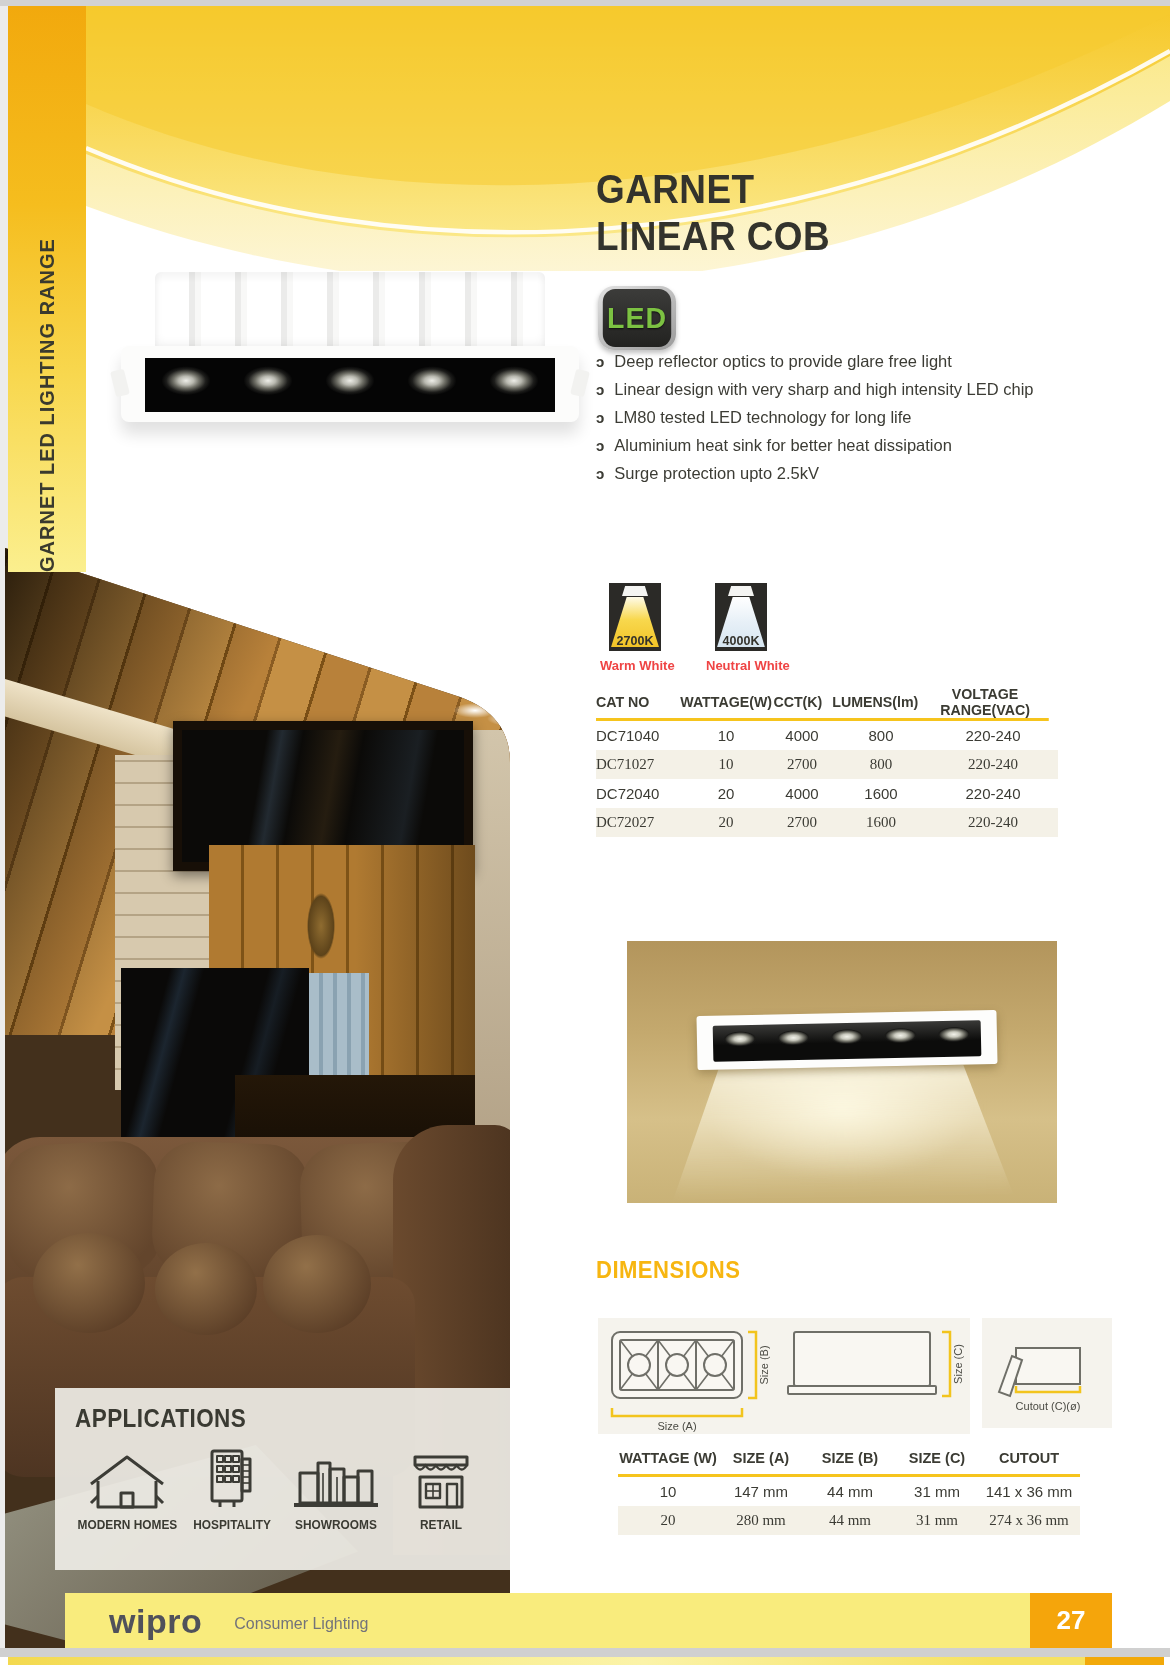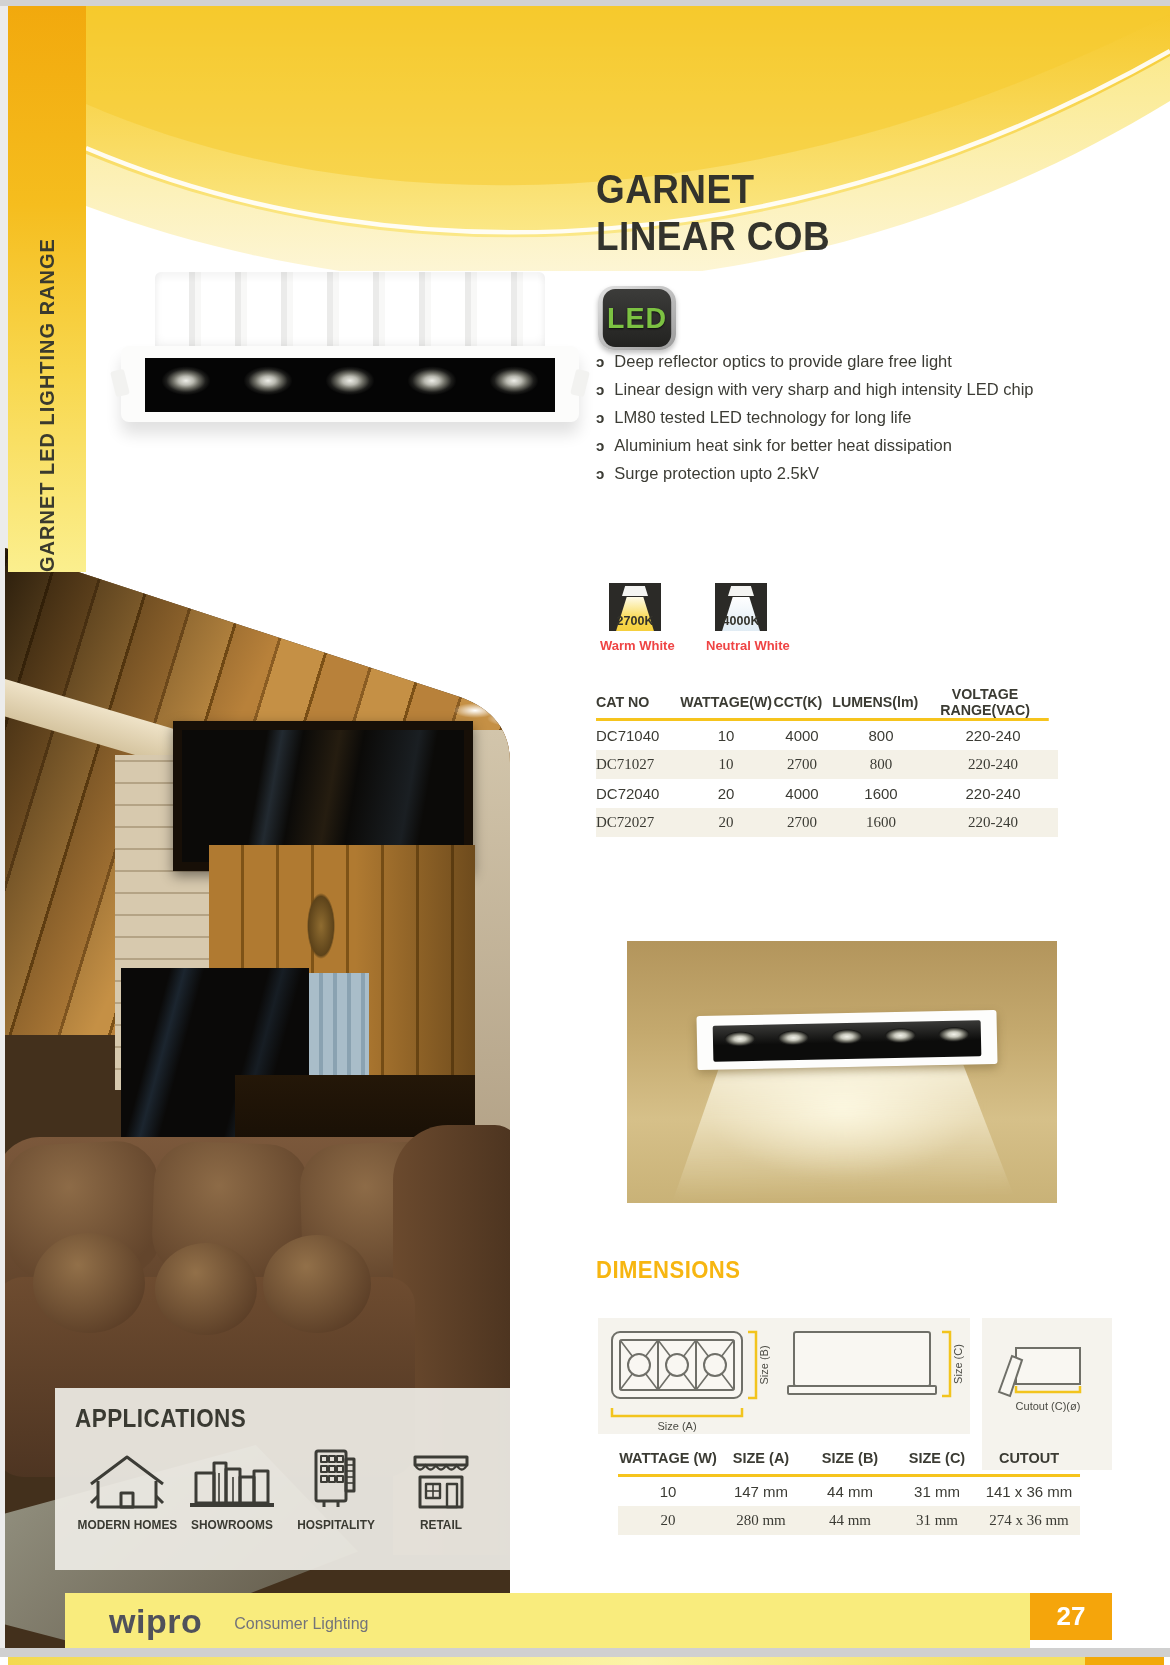--- a/index.html
+++ b/index.html
@@ -50,21 +50,21 @@
      text-shadow:0 1px 2px rgba(0,0,0,.7);transform:scaleX(.95);}
 
   
   .features{left:596px;top:352px;width:486px;}
   .feature{display:flex;align-items:flex-start;margin-bottom:9px;font-size:16.5px;color:#3c3c35;}
   .bullet{font-weight:bold;font-size:15px;margin:1px 10px 0 0;color:#3c3c35;}
 
   
   .cct{left:600px;top:583px;display:flex;gap:36px;}
   .cct-item{width:70px;text-align:center;}
-  .cct-box{position:relative;width:52px;height:48px;margin:0 auto;background:#2b2a27;overflow:hidden;}
+  .cct-box{position:relative;width:52px;height:68px;margin:0 auto;background:#2b2a27;overflow:hidden;}
   .cct-lamp{position:absolute;left:50%;top:3px;transform:translateX(-50%);width:26px;height:10px;
      background:#f4f4f2;clip-path:polygon(12% 0,88% 0,100% 100%,0 100%);}
   .cct-lamp::after{content:"";position:absolute;left:3px;top:10px;width:20px;height:3px;background:#dcdcda;}
   .cct-beam{position:absolute;left:0;top:14px;width:100%;height:50px;
      clip-path:polygon(34% 0,66% 0,96% 100%,4% 100%);}
   .beam-warm{background:linear-gradient(180deg,#fefbe9 0%,#f8d84e 45%,#f2c427 100%);}
   .beam-neutral{background:linear-gradient(180deg,#ffffff 0%,#e7f0f7 50%,#d6e5f0 100%);}
   .cct-k{position:absolute;left:0;bottom:3px;width:100%;text-align:center;
      font-size:12.5px;font-weight:bold;color:#33322b;}
   .cct-label{margin-top:7px;font-size:13px;font-weight:bold;color:#ef4444;white-space:nowrap;}
@@ -92,21 +92,21 @@
      #f2f2ea 0%,#c9c9be 24%,#77776d 42%,#1a1a18 62%,transparent 70%);}
   .render-beam{position:absolute;left:45px;top:126px;width:340px;height:130px;
      background:linear-gradient(180deg,rgba(255,252,235,.8),rgba(255,252,235,0));
      clip-path:polygon(14% 0,86% 0,100% 100%,0 100%);filter:blur(5px);transform:rotate(-1deg);}
 
   
   .dim-title{left:596px;top:1256px;font-size:24px;font-weight:bold;color:#f7b611;
      letter-spacing:.5px;transform:scaleX(.92);transform-origin:left;}
   .dim-panel{background:#f5f3ed;}
   .dim-panel1{left:598px;top:1318px;width:372px;height:116px;}
-  .dim-panel2{left:982px;top:1318px;width:130px;height:152px;}
+  .dim-panel2{left:982px;top:1318px;width:130px;height:110px;}
 
   .dim-table{left:618px;top:1442px;width:462px;font-size:15px;}
   .dtrow{display:grid;grid-template-columns:100px 86px 92px 82px 102px;align-items:center;height:29px;}
   .dtrow span{text-align:center;}
   .dim-table .thead{height:32px;font-size:14.5px;font-weight:bold;color:#3b3b33;
      border-bottom:3px solid #f6c41d;}
 
   
   .photo{left:5px;top:545px;width:515px;height:1103px;z-index:1;
      clip-path:path("M0 3 L455 152 Q505 170 505 218 L505 1103 L0 1103 Z");background:#43301c;}
@@ -164,21 +164,21 @@
   .app-item{width:104px;text-align:center;}
   .app-icon{height:64px;display:flex;align-items:flex-end;justify-content:center;}
   .app-label{margin-top:7px;font-size:12.5px;font-weight:bold;color:#3a3a32;white-space:nowrap;
      transform:scaleX(.95);}
 
   
   .footer-bar{left:65px;top:1593px;width:965px;height:55px;background:#f9ec7d;z-index:8;
      display:flex;align-items:center;padding-left:44px;box-sizing:border-box;}
   .brand{font-size:34px;font-weight:bold;color:#50515b;letter-spacing:.5px;line-height:1;}
   .division{margin-left:32px;font-size:16px;color:#73737a;padding-top:6px;}
-  .pagenum{left:1030px;top:1593px;width:82px;height:47px;background:#f5a50b;z-index:8;
+  .pagenum{left:1030px;top:1593px;width:82px;height:55px;background:#f5a50b;z-index:8;
      display:flex;align-items:center;justify-content:center;
      color:#ffffff;font-size:26px;font-weight:bold;}
 
   svg text{font-family:"Liberation Sans",sans-serif;}
 </style>
 </head>
 <body>
 
 <div class="page">
 
@@ -422,35 +422,20 @@
         <div class="app-item">
           <div class="app-icon">
             <svg width="84" height="60" viewBox="0 0 84 60" fill="none" stroke="#3c3c36" stroke-width="3" stroke-linejoin="round">
               <path d="M6 33 L42 6 L78 33"></path>
               <path d="M13 30 V56 H71 V30"></path>
               <path d="M13 45 L6 52 M71 45 L78 52"></path>
               <rect x="36" y="42" width="12" height="14"></rect>
             </svg>
           </div>
           <div class="app-label">MODERN HOMES</div>
-        </div>
-        <div class="app-item">
-          <div class="app-icon">
-            <svg width="88" height="60" viewBox="0 0 88 60" fill="none" stroke="#3c3c36" stroke-width="3" stroke-linejoin="round">
-              <rect x="8" y="22" width="18" height="30"></rect>
-              <rect x="26" y="12" width="12" height="40"></rect>
-              <rect x="38" y="18" width="14" height="34"></rect>
-              <rect x="52" y="26" width="14" height="26"></rect>
-              <rect x="66" y="20" width="14" height="32"></rect>
-              <line x1="2" y1="54" x2="86" y2="54" stroke-width="4"></line>
-              <line x1="31" y1="22" x2="31" y2="52" stroke-width="1.6"></line>
-              <line x1="45" y1="26" x2="45" y2="52" stroke-width="1.6"></line>
-            </svg>
-          </div>
-          <div class="app-label">SHOWROOMS</div>
         </div>
         <div class="app-item">
           <div class="app-icon">
             <svg width="52" height="64" viewBox="0 0 52 64" fill="none" stroke="#3c3c36" stroke-width="3" stroke-linejoin="round">
               <rect x="6" y="4" width="30" height="50" rx="2"></rect>
               <rect x="36" y="12" width="8" height="32"></rect>
               <line x1="36" y1="18" x2="44" y2="18" stroke-width="1.6"></line>
               <line x1="36" y1="24" x2="44" y2="24" stroke-width="1.6"></line>
               <line x1="36" y1="30" x2="44" y2="30" stroke-width="1.6"></line>
               <line x1="36" y1="36" x2="44" y2="36" stroke-width="1.6"></line>
@@ -463,20 +448,35 @@
               <rect x="11" y="29" width="6" height="6" stroke-width="2"></rect>
               <rect x="19" y="29" width="6" height="6" stroke-width="2"></rect>
               <rect x="27" y="29" width="6" height="6" stroke-width="2"></rect>
               <path d="M14 54 V60 M28 54 V60"></path>
             </svg>
           </div>
           <div class="app-label">HOSPITALITY</div>
         </div>
         <div class="app-item">
           <div class="app-icon">
+            <svg width="88" height="60" viewBox="0 0 88 60" fill="none" stroke="#3c3c36" stroke-width="3" stroke-linejoin="round">
+              <rect x="8" y="22" width="18" height="30"></rect>
+              <rect x="26" y="12" width="12" height="40"></rect>
+              <rect x="38" y="18" width="14" height="34"></rect>
+              <rect x="52" y="26" width="14" height="26"></rect>
+              <rect x="66" y="20" width="14" height="32"></rect>
+              <line x1="2" y1="54" x2="86" y2="54" stroke-width="4"></line>
+              <line x1="31" y1="22" x2="31" y2="52" stroke-width="1.6"></line>
+              <line x1="45" y1="26" x2="45" y2="52" stroke-width="1.6"></line>
+            </svg>
+          </div>
+          <div class="app-label">SHOWROOMS</div>
+        </div>
+        <div class="app-item">
+          <div class="app-icon">
             <svg width="68" height="60" viewBox="0 0 68 60" fill="none" stroke="#3c3c36" stroke-width="3" stroke-linejoin="round">
               <rect x="8" y="6" width="52" height="8"></rect>
               <path d="M8 14 q5.2 9 10.4 0 q5.2 9 10.4 0 q5.2 9 10.4 0 q5.2 9 10.4 0 q5.2 9 10.4 0" stroke-width="2.4"></path>
               <rect x="13" y="26" width="42" height="30"></rect>
               <rect x="19" y="33" width="14" height="14" stroke-width="2.4"></rect>
               <line x1="26" y1="33" x2="26" y2="47" stroke-width="1.6"></line>
               <line x1="19" y1="40" x2="33" y2="40" stroke-width="1.6"></line>
               <rect x="40" y="33" width="10" height="23" stroke-width="2.4"></rect>
             </svg>
           </div>

